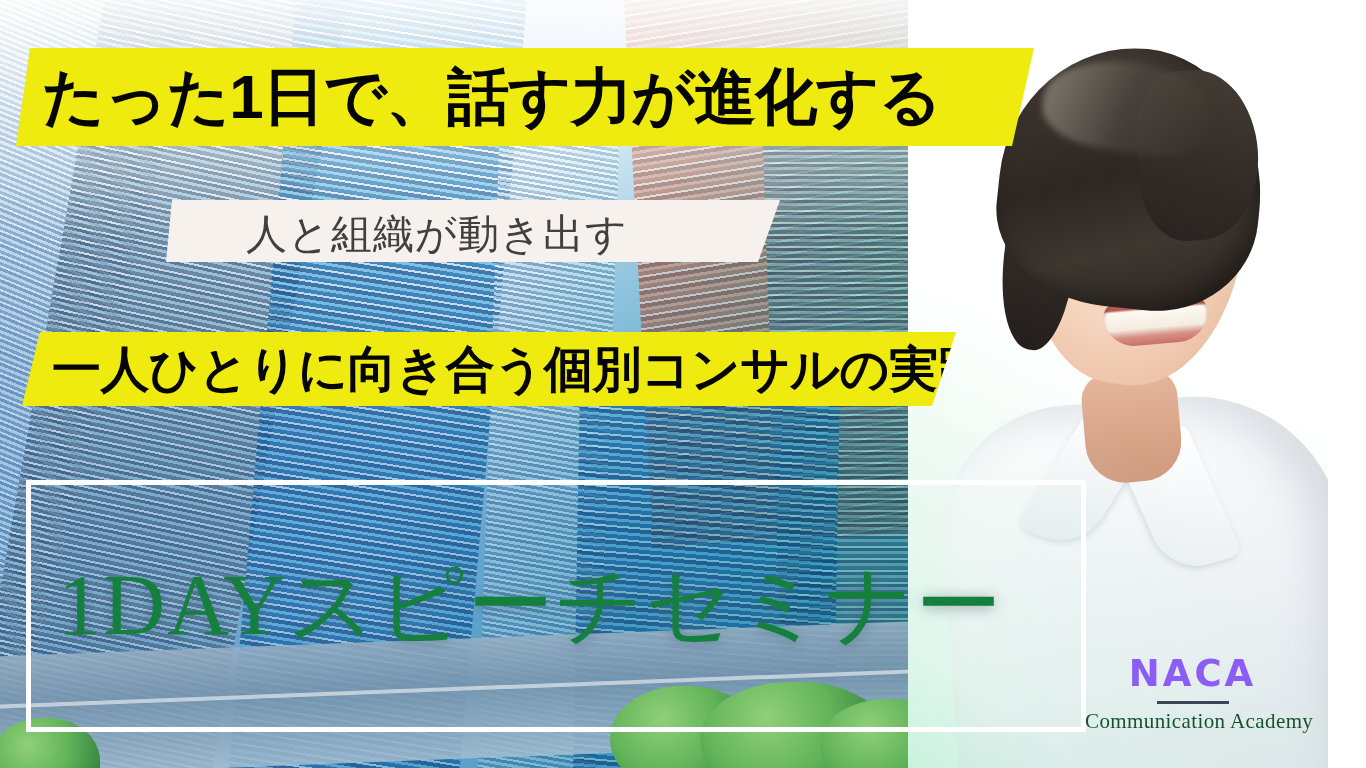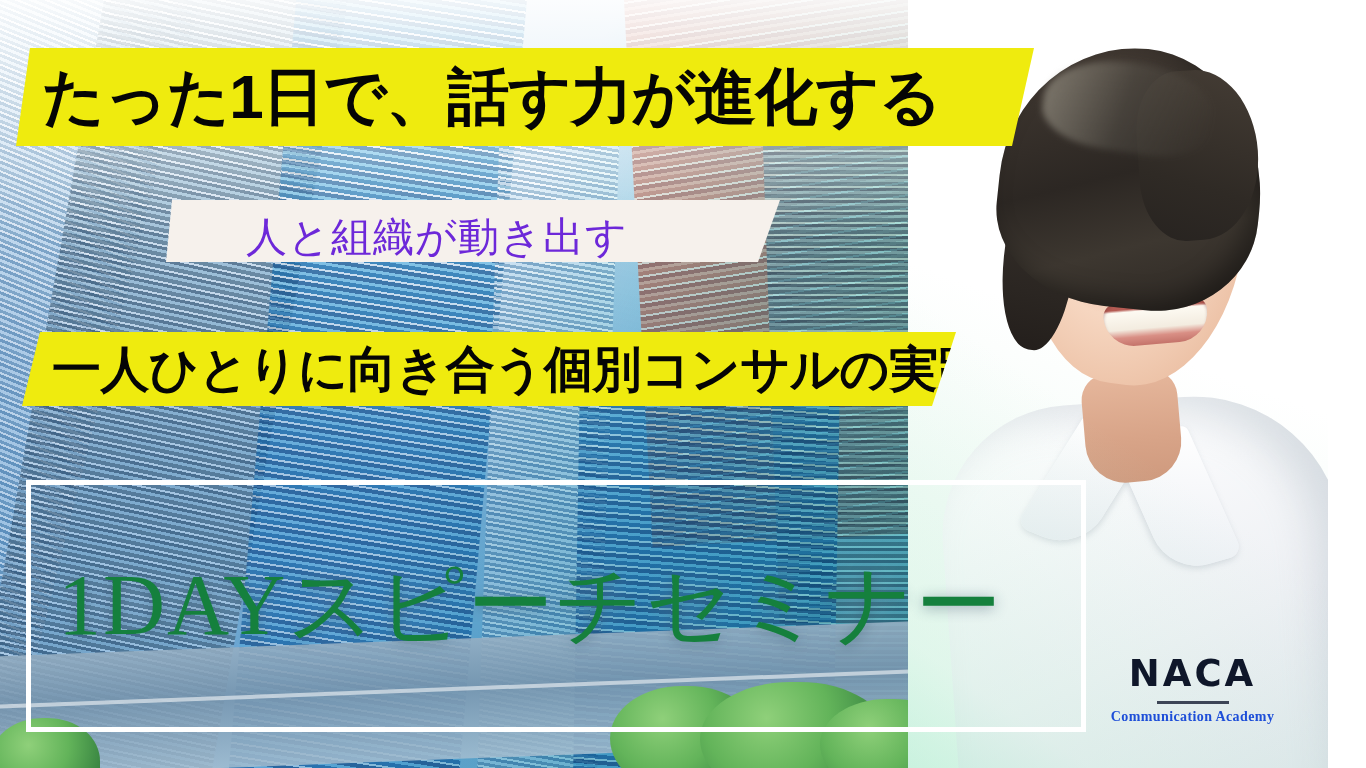--- a/index.html
+++ b/index.html
@@ -293,25 +293,25 @@
   }
 
   
   #banner-sub {
     left:166px; top:200px; width:614px; height:62px;
     background:#f6f1ec;
     clip-path: polygon(6px 0, 614px 0, 592px 62px, 0 62px);
     padding-left:80px;
   }
   #banner-sub .btext {
-    font-family:Liberation Serif, serif;
+    font-family:Liberation Mono, monospace;
     font-weight:400;
     font-size:41px;
     line-height:1;
-    color:#6d28d9;
+    color:#404040;
     letter-spacing:1px;
     white-space:nowrap;
     margin-top:12px;
   }
 
   
   #banner-tag {
     left:22px; top:332px; width:934px; height:74px;
     background:#efeb0e;
     clip-path: polygon(18px 0, 934px 0, 910px 74px, 0 74px);
@@ -352,34 +352,34 @@
     position:absolute;
     left:1085px; top:655px;
     width:215px;
     text-align:center;
   }
   #logo .logo-mark {
     font-family:"DejaVu Sans", sans-serif;
     font-weight:700;
     font-size:37px;
     letter-spacing:3px;
-    color:#0f172a;
+    color:#8b5cf6;
     line-height:1.05;
   }
   #logo .logo-rule {
     width:72px; height:3px;
     background:#3d4556;
     margin:7px auto 5px auto;
   }
   #logo .logo-sub {
     font-family:"Liberation Serif", serif;
-    font-weight:700;
-    font-size:14px;
+    font-weight:400;
+    font-size:21px;
     letter-spacing:.4px;
-    color:#1d4ed8;
+    color:#14532d;
     white-space:nowrap;
   }
 </style>
 </head>
 <body>
 
 <div id="poster">
 
   <div class="photo">
     <div class="sky"></div>

